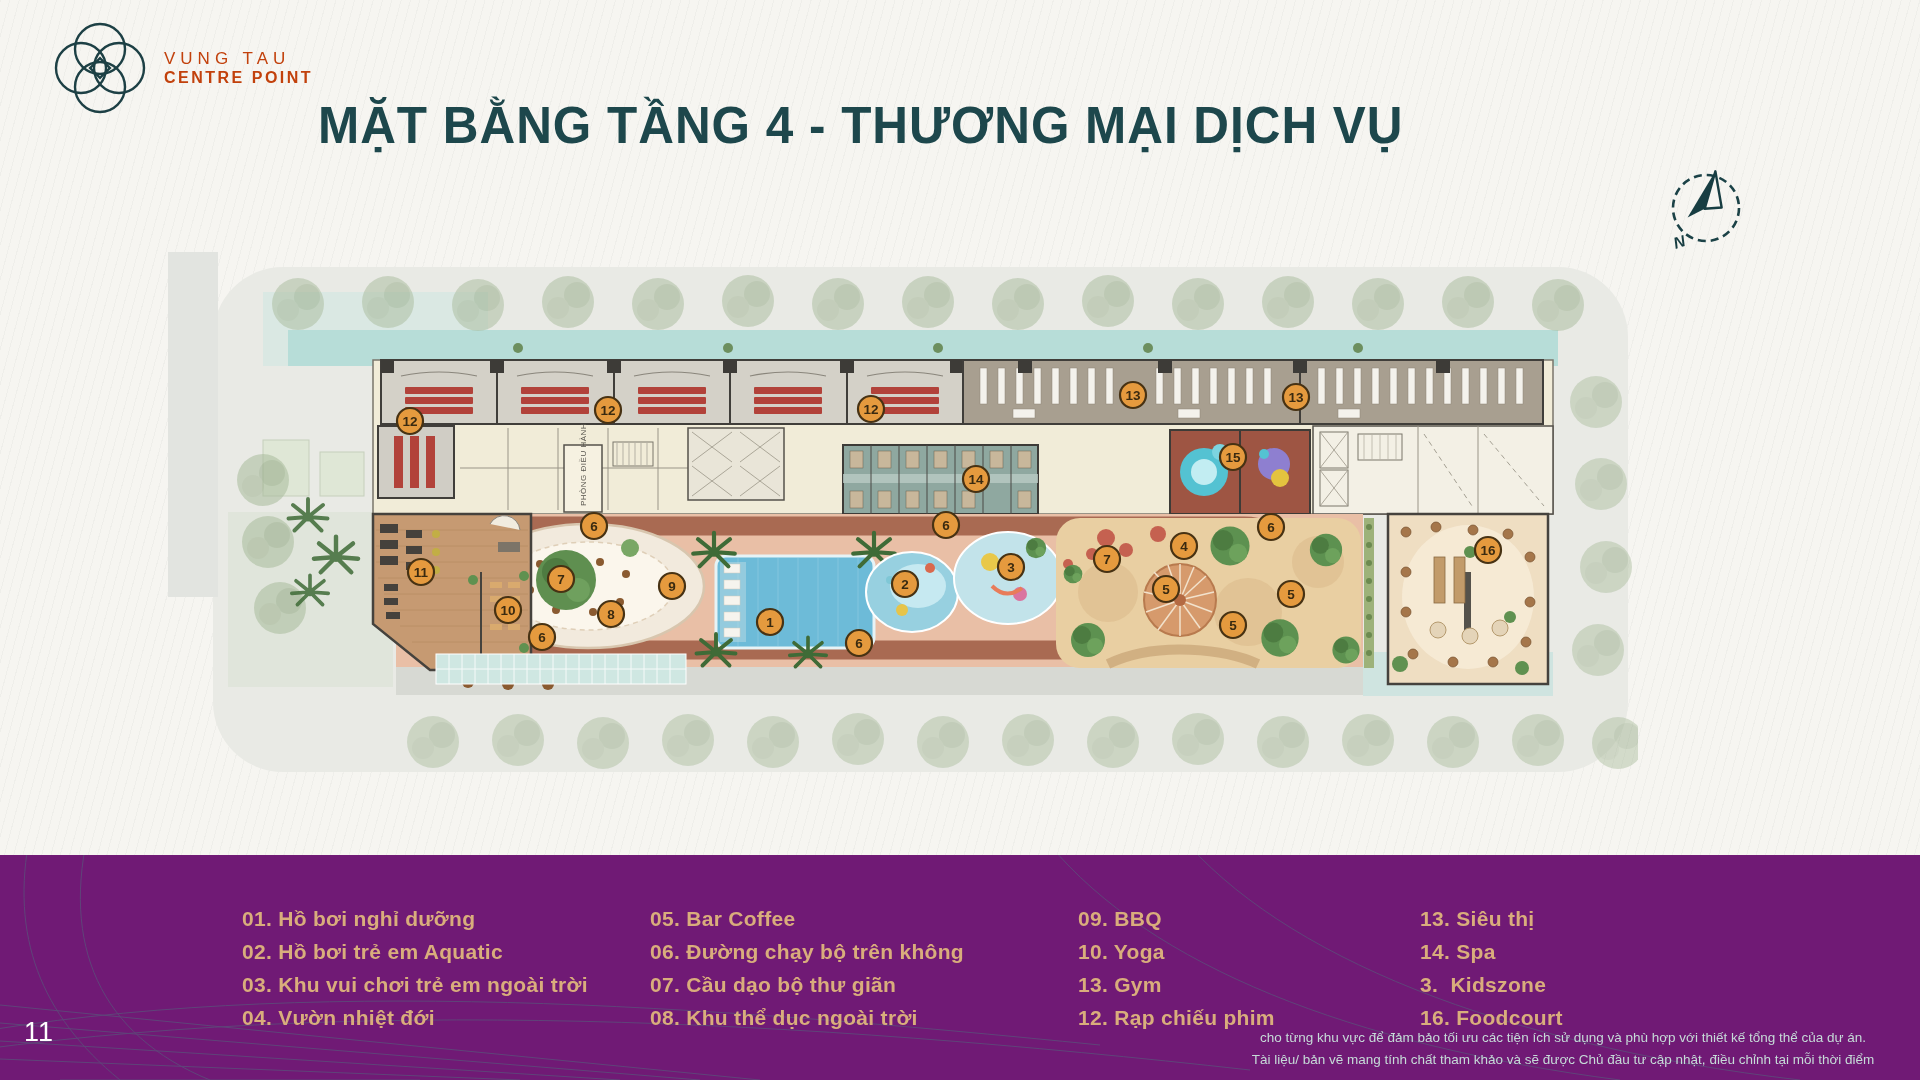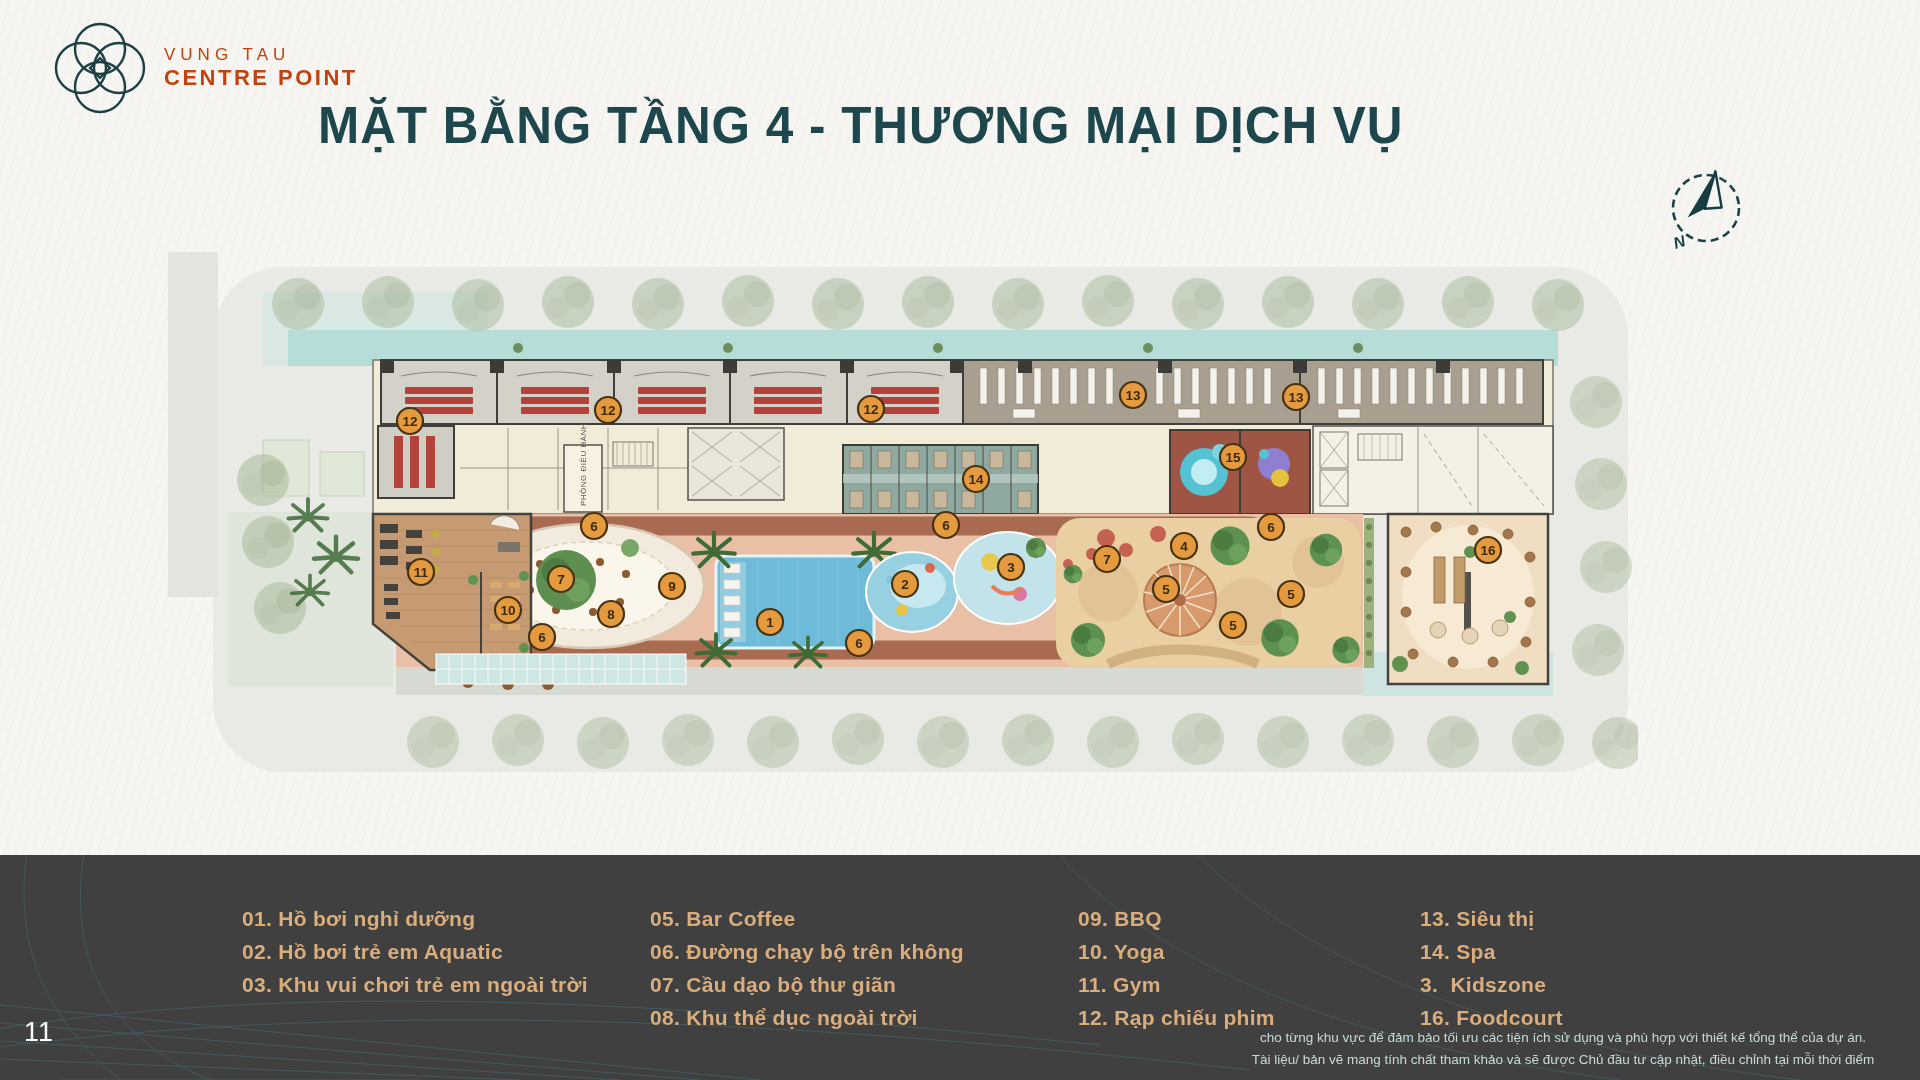--- a/index.html
+++ b/index.html
@@ -5,28 +5,28 @@
   * { margin:0; padding:0; box-sizing:border-box; }
   html,body { width:1920px; height:1080px; overflow:hidden;
     font-family:"Liberation Sans", sans-serif; background:#f6f5f1; position:relative; }
   .bg-streaks { position:absolute; inset:0;
     background:repeating-linear-gradient(105deg, rgba(175,180,175,0.10) 0 1px, transparent 1px 9px);
     pointer-events:none; }
   
   .logo-wrap { position:absolute; left:48px; top:12px; display:flex; align-items:center; gap:12px; }
   .logo-text { color:#c2410c; }
   .logo-line1 { font-size:17px; letter-spacing:5px; font-weight:400; }
-  .logo-line2 { font-size:22px; letter-spacing:2.5px; font-weight:bold; }
+  .logo-line2 { font-size:16px; letter-spacing:2.5px; font-weight:bold; }
   .page-title { position:absolute; left:318px; top:96px; font-size:51px; font-weight:bold;
     color:#1d474c; letter-spacing:1px; transform:scaleX(0.97); transform-origin:left; white-space:nowrap; }
   .compass { position:absolute; left:1652px; top:152px; }
   
   .plan { position:absolute; left:168px; top:212px; width:1470px; height:575px; }
   
-  .footer { position:absolute; left:0; top:855px; width:1920px; height:225px; background:#404040; overflow:hidden; }
+  .footer { position:absolute; left:0; top:855px; width:1920px; height:225px; background:#701a75; overflow:hidden; }
   .footer svg.deco { position:absolute; inset:0; }
   .legend-col { position:absolute; top:47px; }
   .legend-item { font-size:21px; font-weight:bold; color:#d9ad7c; line-height:33px;
     letter-spacing:0.3px; white-space:pre-wrap; }
   .page-number { position:absolute; left:24px; top:162px; color:#ffffff; font-size:27px; letter-spacing:1px; }
   .disclaimer { position:absolute; right:22px; top:172px; width:670px; text-align:center;
     color:#c6dbd8; font-size:13.5px; line-height:1.6; }
 </style>
 </head>
 <body>
@@ -656,31 +656,32 @@
       <path d="M0,204 L520,225"></path>
         <path d="M60,225 L420,225"></path>
       <path d="M1050,-10 C1150,110 1350,190 1620,225"></path>
       <path d="M1180,-20 C1280,100 1500,190 1800,225"></path>
     </g>
   </svg>
   <div class="legend-col" style="left:242px">
       <div class="legend-item">01. Hồ bơi nghỉ dưỡng</div>
       <div class="legend-item">02. Hồ bơi trẻ em Aquatic</div>
       <div class="legend-item">03. Khu vui chơi trẻ em ngoài trời</div>
+      <div class="legend-item">04. Vườn nhiệt đới</div>
     </div>
   <div class="legend-col" style="left:650px">
       <div class="legend-item">05. Bar Coffee</div>
       <div class="legend-item">06. Đường chạy bộ trên không</div>
       <div class="legend-item">07. Cầu dạo bộ thư giãn</div>
       <div class="legend-item">08. Khu thể dục ngoài trời</div>
     </div>
   <div class="legend-col" style="left:1078px">
       <div class="legend-item">09. BBQ</div>
       <div class="legend-item">10. Yoga</div>
-      <div class="legend-item">11. Gym</div>
+      <div class="legend-item">13. Gym</div>
       <div class="legend-item">12. Rạp chiếu phim</div>
     </div>
   <div class="legend-col" style="left:1420px">
       <div class="legend-item">13. Siêu thị</div>
       <div class="legend-item">14. Spa</div>
       <div class="legend-item">3.  Kidszone</div>
       <div class="legend-item">16. Foodcourt</div>
     </div>
   <div class="page-number">11</div>
   <div class="disclaimer">

